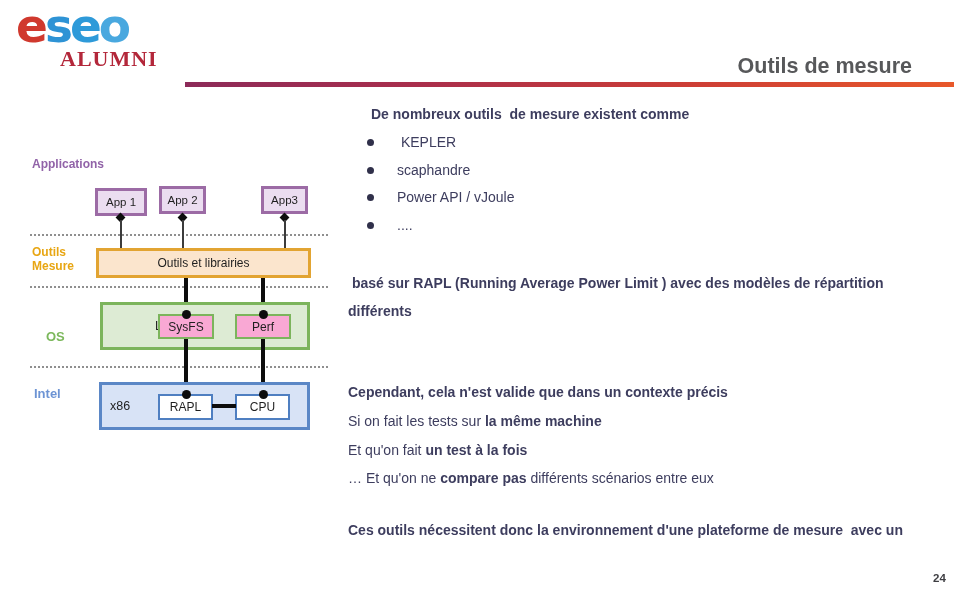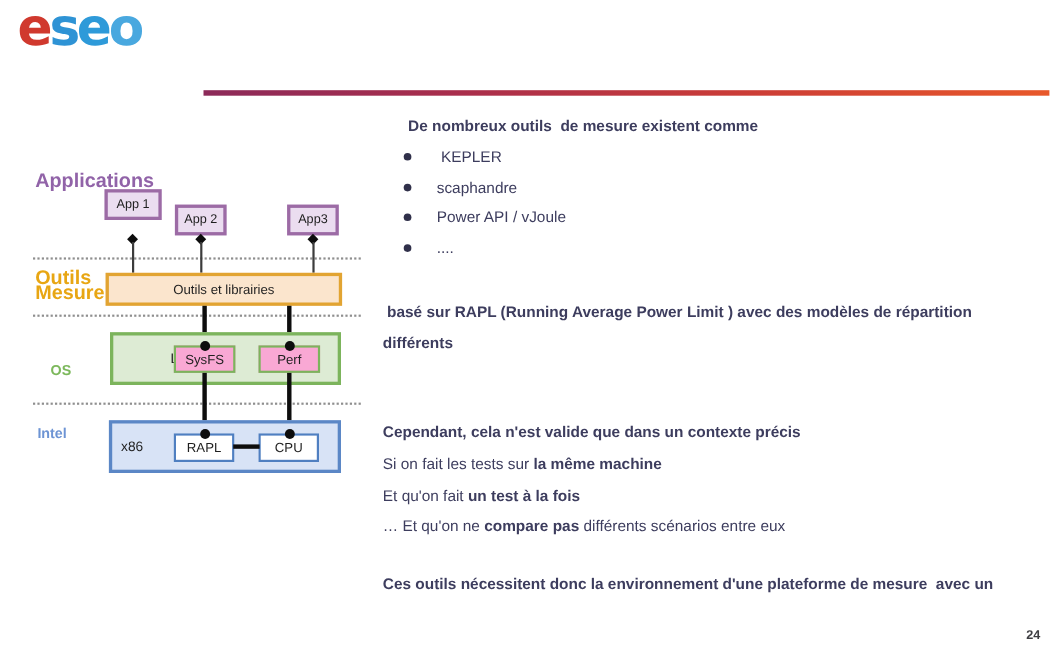--- a/index.html
+++ b/index.html
@@ -18,21 +18,21 @@
   .logo-word .o{color:#49A8DF;}
   .logo-sub{position:absolute;left:60px;top:46px;font-family:"Liberation Serif",serif;
             font-weight:bold;font-size:22px;letter-spacing:1px;color:#B3273A;}
 
   
   .accent-line{position:absolute;left:185px;top:82px;width:769px;height:5px;
                background:linear-gradient(90deg,#8C2A59 0%,#A92E4C 30%,#CC3D36 65%,#E8582A 100%);}
   .slide-title{position:absolute;right:48px;top:54px;font-size:21.5px;font-weight:bold;color:#57585A;}
 
   
-  .dlabel{position:absolute;font-weight:bold;font-size:18px;line-height:13.5px;}
+  .dlabel{position:absolute;font-weight:bold;font-size:12px;line-height:13.5px;}
   .dotline{position:absolute;left:30px;width:298px;height:0;border-top:2px dotted #8f8f8f;}
   .dbox{position:absolute;box-sizing:border-box;display:flex;align-items:center;justify-content:center;
         font-size:11.5px;color:#1f1f1f;}
   .appbox{background:#EBDDF0;border:3px solid #9C6BA5;}
   .orangebox{background:#FBE5CD;border:3px solid #E2A432;font-size:12px;}
   .greenbox{background:#DDEBD4;border:3px solid #7CB45C;}
   .bluebox{background:#D8E3F6;border:3px solid #5B87C6;}
   .innergreen{background:#f9a8d4;border:2px solid #7CB45C;font-size:12px;}
   .innerblue{background:#fff;border:2px solid #4F7FC1;font-size:12px;}
   .hostlabel{position:absolute;font-size:12.5px;color:#1f1f1f;}
@@ -48,34 +48,36 @@
   .tool-text{margin-left:23px;}
   .para{line-height:27.5px;}
   .page-num{position:absolute;left:933px;top:572px;font-size:11.5px;font-weight:bold;color:#3E3E42;}
 </style>
 </head>
 <body>
 
 <div id="canvas">
 
   <div class="logo-word"><span class="e1">e</span><span class="s">s</span><span class="e2">e</span><span class="o">o</span></div>
+  <div class="logo-sub">ALUMNI</div>
+  <div class="slide-title">Outils de mesure</div>
   <div class="accent-line"></div>
 
   <section>
 
     <div class="dlabel" style="left:32px;top:158px;color:#9163A8;">Applications</div>
     <div class="dlabel" style="left:32px;top:246px;color:#E8A613;"><span>Outils</span><br><span>Mesure</span></div>
     <div class="dlabel" style="left:46px;top:330px;color:#7CB85C;font-size:13px;">OS</div>
     <div class="dlabel" style="left:34px;top:387px;color:#6D94D4;font-size:13px;">Intel</div>
 
     <div class="dotline" style="top:234px;"></div>
     <div class="dotline" style="top:286px;"></div>
     <div class="dotline" style="top:366px;"></div>
 
-    <div class="dbox appbox" style="left:95px;top:172px;width:52px;height:28px;">App 1</div>
+    <div class="dbox appbox" style="left:95px;top:188px;width:52px;height:28px;">App 1</div>
     <div class="dbox appbox" style="left:159px;top:186px;width:47px;height:28px;">App 2</div>
     <div class="dbox appbox" style="left:261px;top:186px;width:47px;height:28px;">App3</div>
 
     <div class="diamond" style="left:117px;top:214px;"></div>
     <div class="diamond" style="left:179px;top:214px;"></div>
     <div class="diamond" style="left:281px;top:214px;"></div>
     <div class="thin" style="left:120px;top:220px;height:28px;"></div>
     <div class="thin" style="left:182px;top:220px;height:28px;"></div>
     <div class="thin" style="left:284px;top:220px;height:28px;"></div>
 

